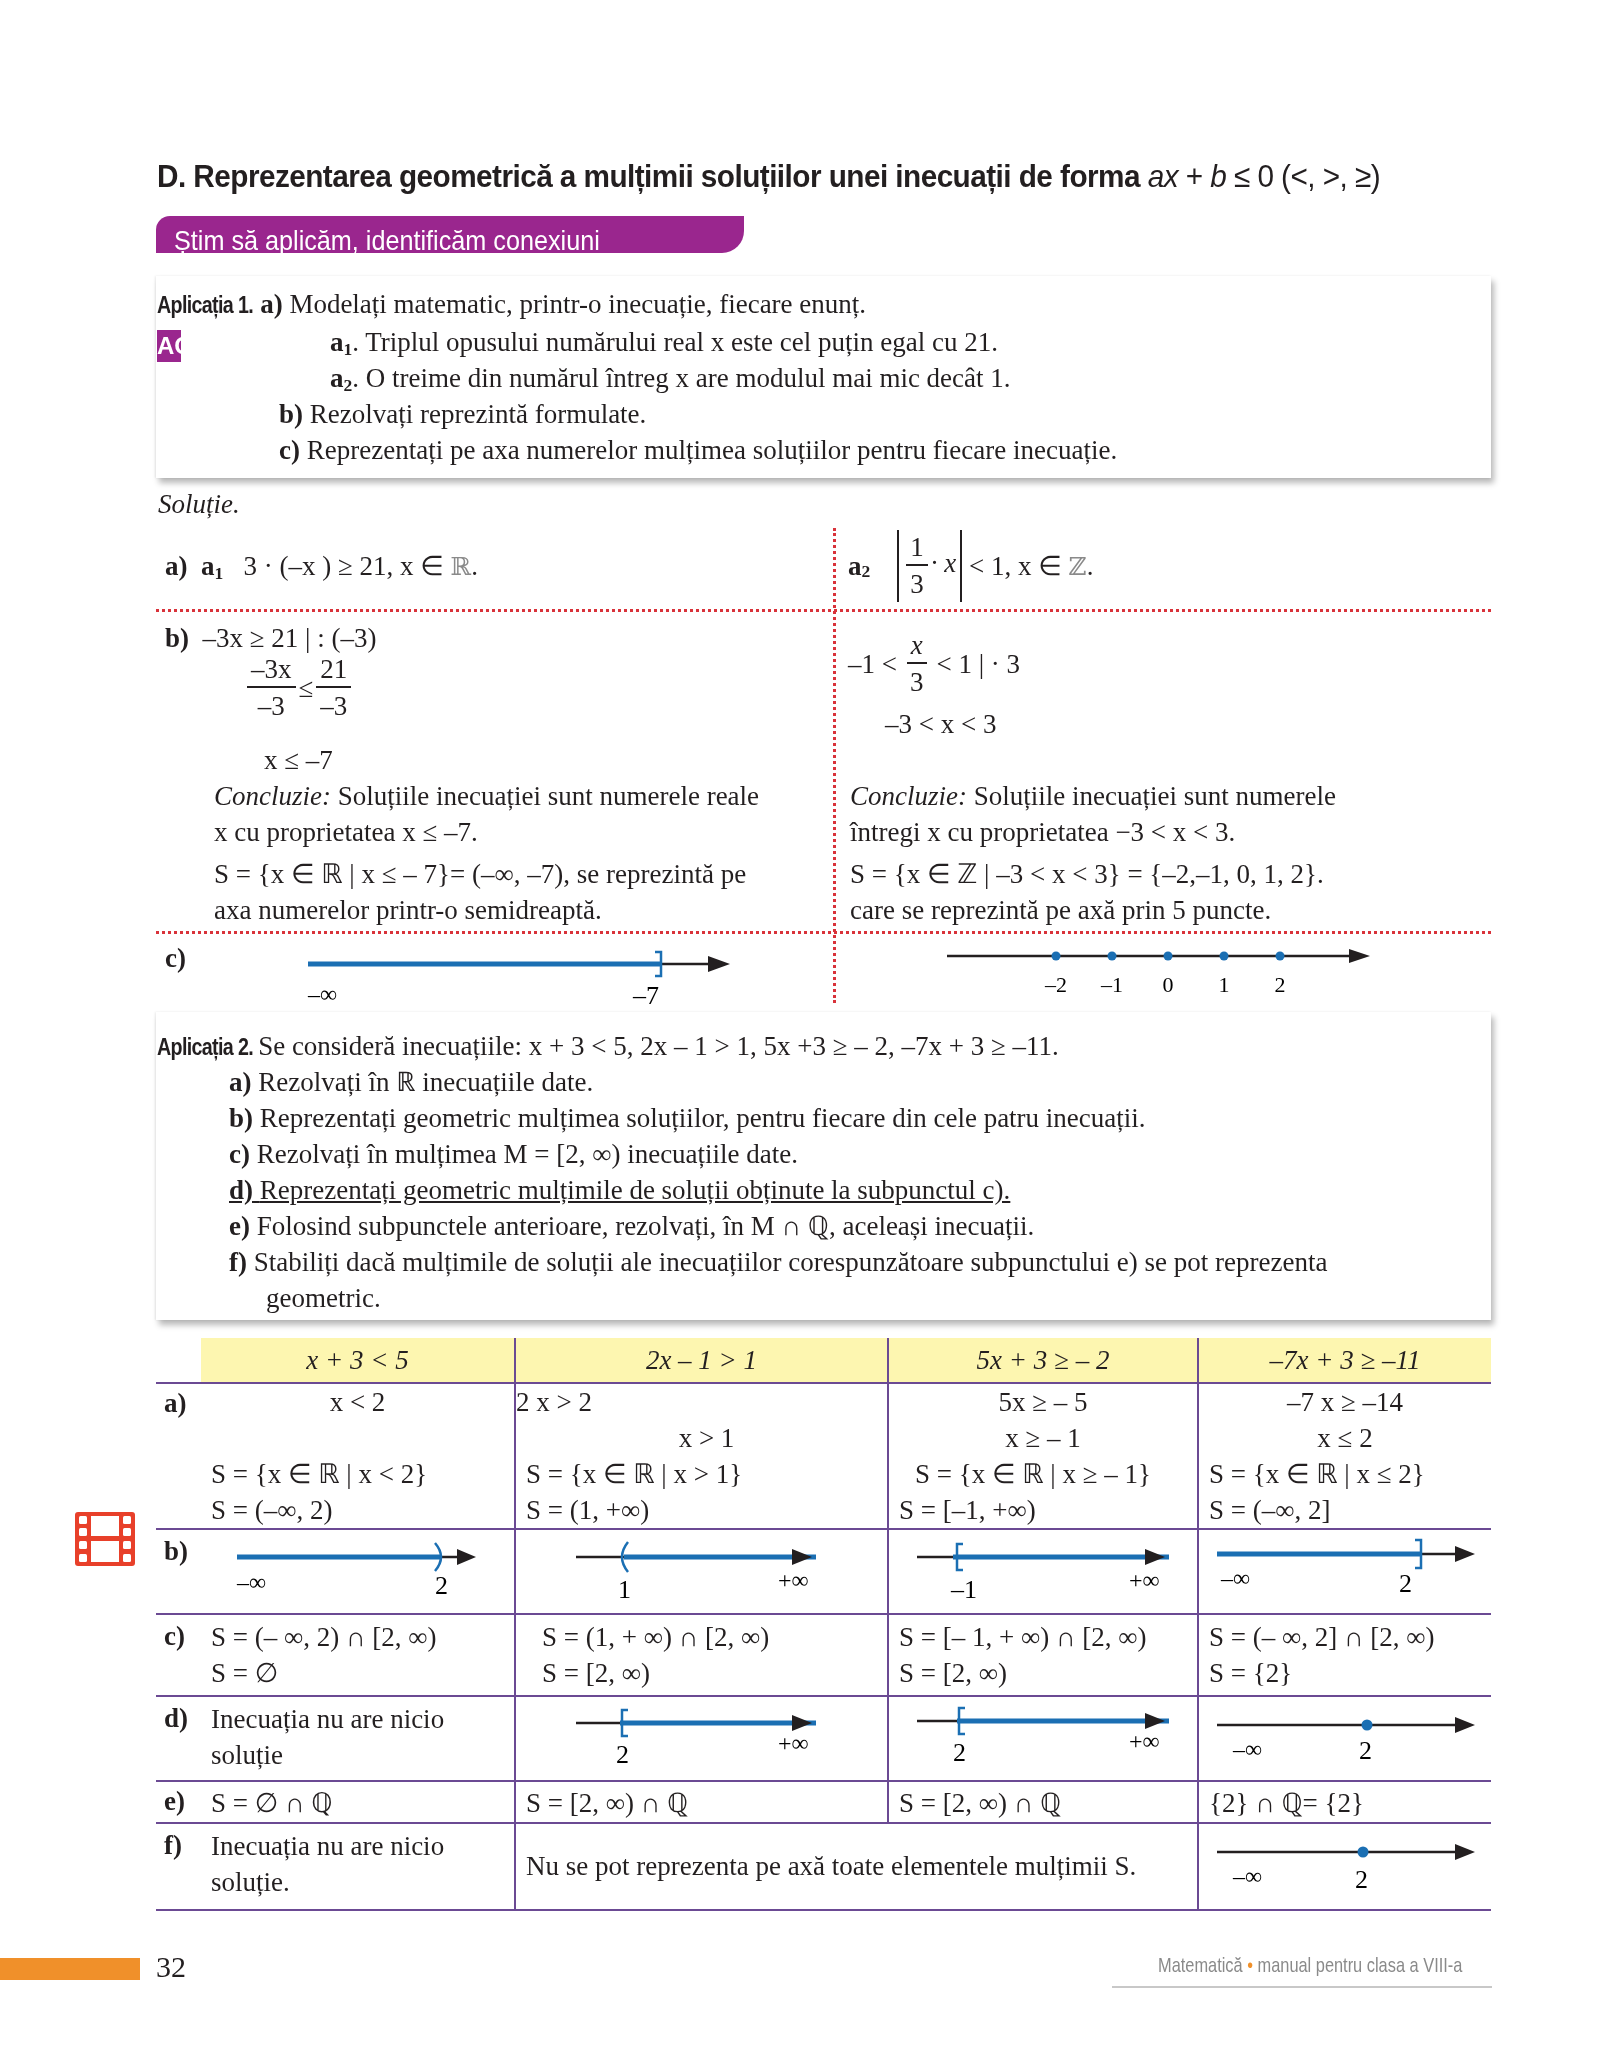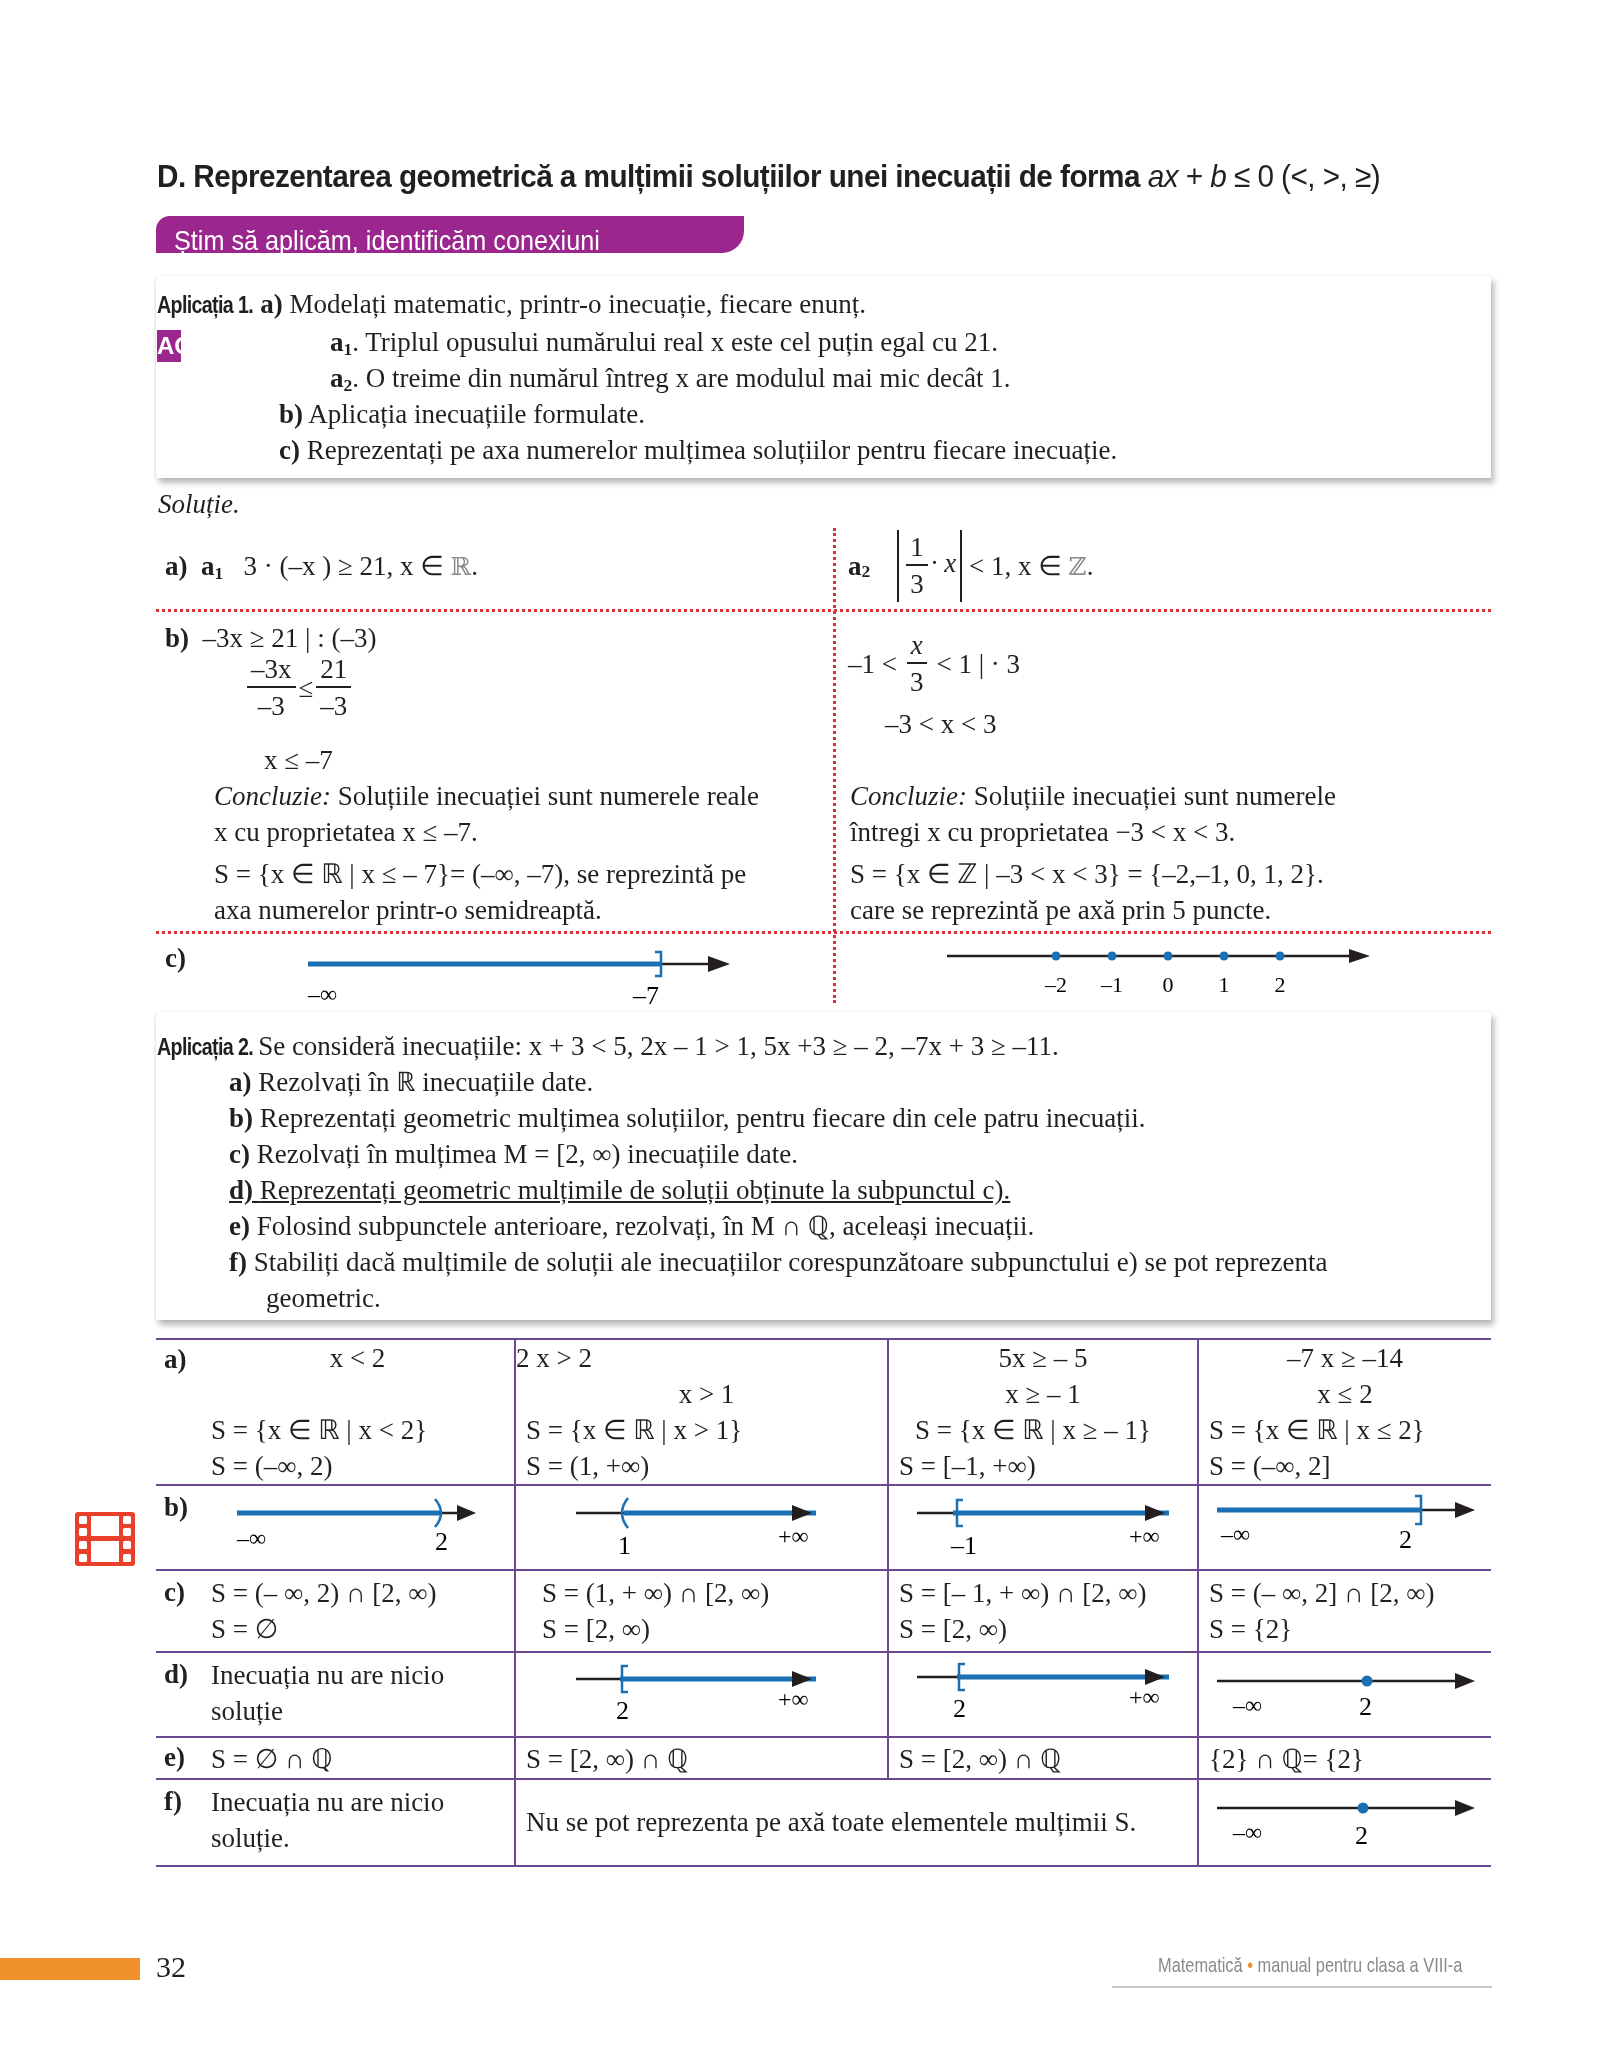--- a/index.html
+++ b/index.html
@@ -71,21 +71,21 @@
   <span class="label-app">Aplicația 1.</span><span class="b" style="margin-left:-14px">a)</span> <span>Modelați matematic, printr-o inecuație, fiecare enunț.</span>
 </div>
 <div id="ag-badge" class="abs">AG</div>
 <div class="line" style="left:330px;top:326px;">
   <span class="b">a</span><sub class="b">1</sub><span>. Triplul opusului numărului real x este cel puțin egal cu 21.</span>
 </div>
 <div class="line" style="left:330px;top:362px;">
   <span class="b">a</span><sub class="b">2</sub><span>. O treime din numărul întreg x are modulul mai mic decât 1.</span>
 </div>
 <div class="line" style="left:279px;top:398px;">
-  <span class="b">b)</span> <span>Aplicația inecuațiile formulate.</span>
+  <span class="b">b)</span> <span>Rezolvați reprezintă formulate.</span>
 </div>
 <div class="line" style="left:279px;top:434px;">
   <span class="b">c)</span> <span>Reprezentați pe axa numerelor mulțimea soluțiilor pentru fiecare inecuație.</span>
 </div>
 
 <div class="line it" style="left:158px;top:488px;">Soluție.</div>
 
 <div class="dot-v" style="left:833px;top:528px;height:475px;"></div>
 <div class="dot-h" style="left:156px;top:609px;width:1335px;"></div>
 <div class="dot-h" style="left:156px;top:931px;width:1335px;"></div>
@@ -165,20 +165,27 @@
 
 <table id="sol-table" class="abs">
   <colgroup>
       <col style="width:45px">
       <col style="width:314px">
       <col style="width:373px">
       <col style="width:310px">
       <col style="width:293px">
     </colgroup>
   <tbody>
+      <tr class="head">
+    <td class="c0"></td>
+    <td class="c1 it">x + 3 &lt; 5</td>
+    <td class="c2 it">2x – 1 &gt; 1</td>
+    <td class="c3 it">5x + 3 ≥ – 2</td>
+    <td class="c4 it">–7x + 3 ≥ –11</td>
+  </tr>
 
   <tr style="height:144px">
     <td class="c0">
           <span class="rowlab" style="top:4px">a)</span>
         </td>
     <td class="c1 cell-lines">
       <div style="text-align:center">x &lt; 2</div>
       <div>&nbsp;</div>
       <div style="padding-left:10px">S = {x ∈ ℝ | x &lt; 2}</div>
       <div style="padding-left:10px">S = (–∞, 2)</div>

